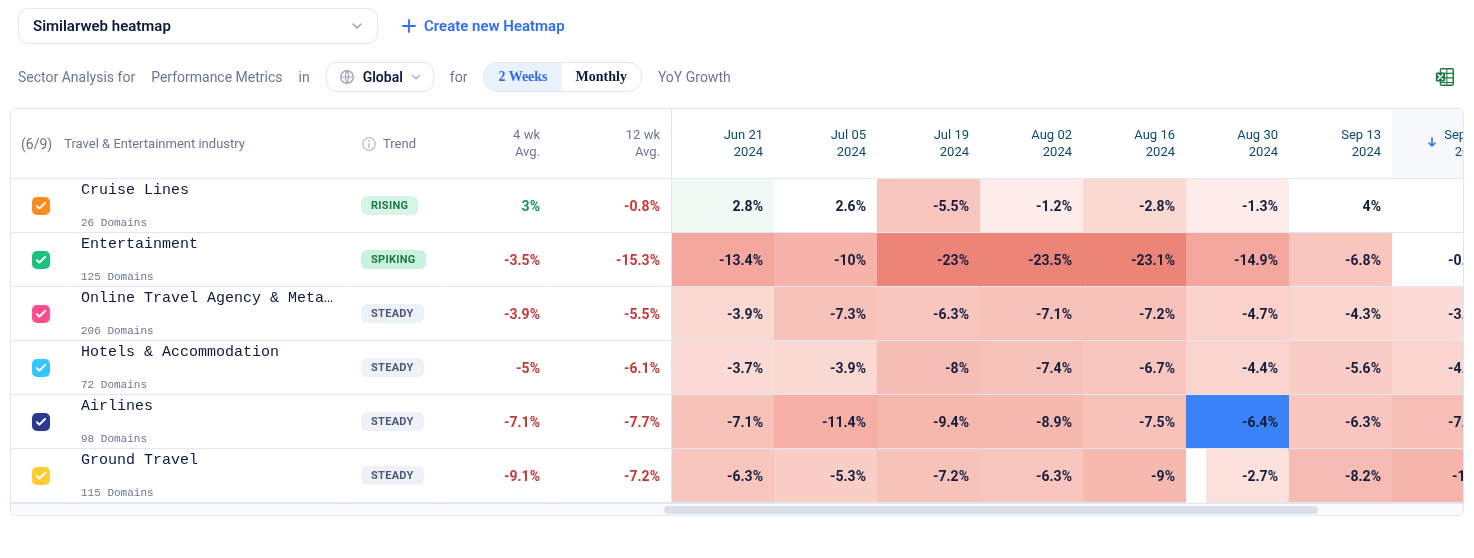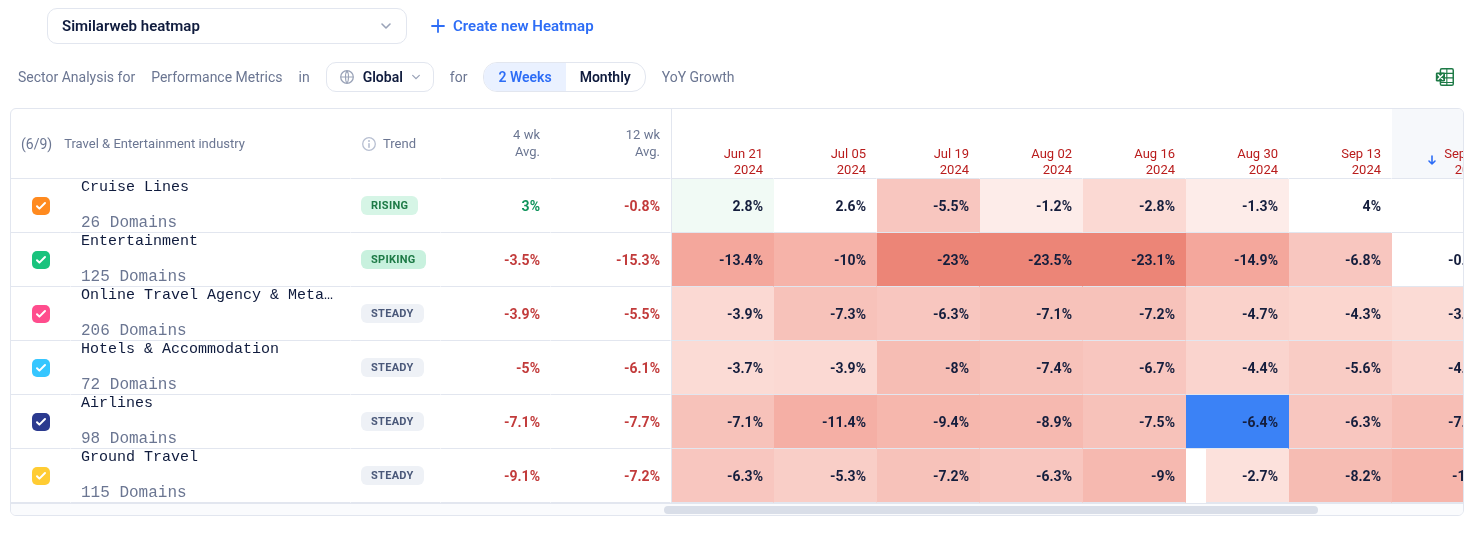--- a/index.html
+++ b/index.html
@@ -9,68 +9,68 @@
     --blue:#2d6df6;
     --green:#0d8a4f;
     --red:#c23b3b;
     --bg:#ffffff;
   }
   *{box-sizing:border-box;}
   html,body{margin:0;padding:0;background:var(--bg);font-family:-apple-system,BlinkMacSystemFont,"Segoe UI",Roboto,Arial,sans-serif;color:var(--text);font-size:14px;}
   .page{width:1474px;padding:8px 10px 10px;}
   
   .topbar{display:flex;align-items:center;gap:24px;padding:0 8px;}
-  .dropdown{display:flex;align-items:center;gap:26px;border:1px solid var(--border);border-radius:10px;padding:8px 14px;min-width:360px;justify-content:space-between;margin-left:29px;}
+  .dropdown{display:flex;align-items:center;gap:26px;border:1px solid var(--border);border-radius:10px;padding:8px 14px;min-width:360px;justify-content:space-between;}
   .dropdown .label{font-weight:600;font-size:15px;}
   .chev{width:12px;height:12px;display:inline-block;}
   .link-btn{display:flex;align-items:center;gap:8px;color:var(--blue);font-weight:600;font-size:15px;cursor:pointer;}
   .plus{width:14px;height:14px;}
   
   .filters{display:flex;align-items:center;gap:16px;margin-top:18px;padding:0 8px 12px;}
   .muted{color:var(--muted);}
   .chip{display:flex;align-items:center;gap:8px;border:1px solid var(--border);border-radius:10px;padding:6px 12px;font-weight:600;}
   .chip .chev{width:10px;height:10px;}
   .info{width:16px;height:16px;}
-  .seg{display:flex;border:1px solid var(--border);border-radius:14px;overflow:hidden;}
+  .seg{display:flex;border:1px solid var(--border);border-radius:14px;overflow:hidden;font-family:Liberation Serif, serif;}
   .seg .seg-opt{padding:6px 14px;font-weight:600;}
   .seg .active{background:#eaf1ff;color:var(--blue);}
   .spacer{flex:1;}
   .export{color:#1d7a46;width:22px;height:22px;}
   
   .card{border:1px solid var(--border);border-radius:6px;overflow:hidden;margin:4px 0 0;}
   .tbl{display:grid;grid-template-columns:60px 280px 90px 110px 120px repeat(8,103px);}
   .thead,.trow{display:contents;}
   .th,.td{border-bottom:1px solid var(--border);border-right:1px solid transparent;display:flex;align-items:center;}
   .th{height:70px;padding:0 10px;font-size:13px;color:var(--muted);}
   .th.right,.td.right{justify-content:flex-end;text-align:right;}
   .th .twoline{display:flex;flex-direction:column;align-items:flex-end;line-height:1.25;}
   .th.sortcol{background:#f6f8fb;}
   .th.sortcol .sortwrap{display:flex;align-items:center;gap:6px;}
   .td{height:54px;padding:0 10px;}
   .chk{width:18px;height:18px;border-radius:5px;display:flex;align-items:center;justify-content:center;color:#fff;}
   .rowname{display:flex;flex-direction:column;gap:18px;font-family:Liberation Mono, monospace;}
   .rowname .n{font-weight:500;font-size:15px;}
-  .rowname .sub{font-size:16px;color:var(--muted);}
+  .rowname .sub{font-size:11px;color:var(--muted);}
   .pill{display:inline-flex;align-items:center;justify-content:center;border-radius:6px;padding:3px 10px;font-size:11px;font-weight:700;letter-spacing:.3px;}
   .pill.rising{background:#d6f5e6;color:#1d7a46;}
   .pill.spiking{background:#c8f1de;color:#1d7a46;}
   .pill.steady{background:#eef1f6;color:#4a5879;}
   .val{font-weight:700;font-variant-numeric:tabular-nums;}
   .pos{color:#10945c;}
   .neg{color:#c23b3b;}
   .heat{color:#151e3d;}
   .colhead-1{justify-content:flex-start;gap:12px;}
   .count{font-size:14px;color:var(--muted);}
   .industry-head{font-size:13px;color:var(--muted);}
   .trend-head{display:flex;align-items:center;gap:6px;}
   .scrollbar{height:12px;background:#fafbfd;border-top:1px solid var(--border);position:relative;}
   .scrollbar .thumb{position:absolute;left:45%;width:45%;top:2px;height:8px;background:#d9dee8;border-radius:4px;}
   .cell-sep-left{border-left:1px solid var(--border);}
   
-  .th.dates{color:#b91c1c;align-items:flex-end;}
+  .th.dates{color:#0c4a6e;}
 </style>
 </head>
 <body>
 
 <div class="page">
 
   <div class="topbar">
     <div class="dropdown">
       <span class="label">Similarweb heatmap</span>
       <svg class="chev" viewBox="0 0 12 12">

